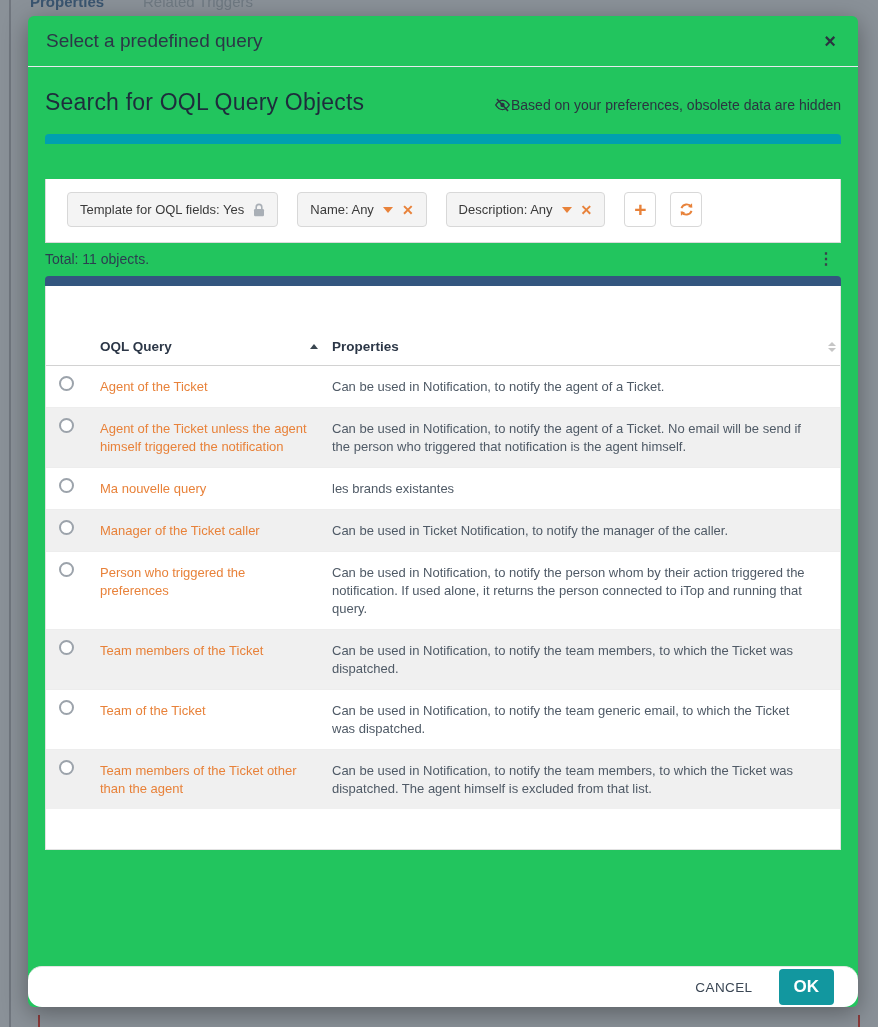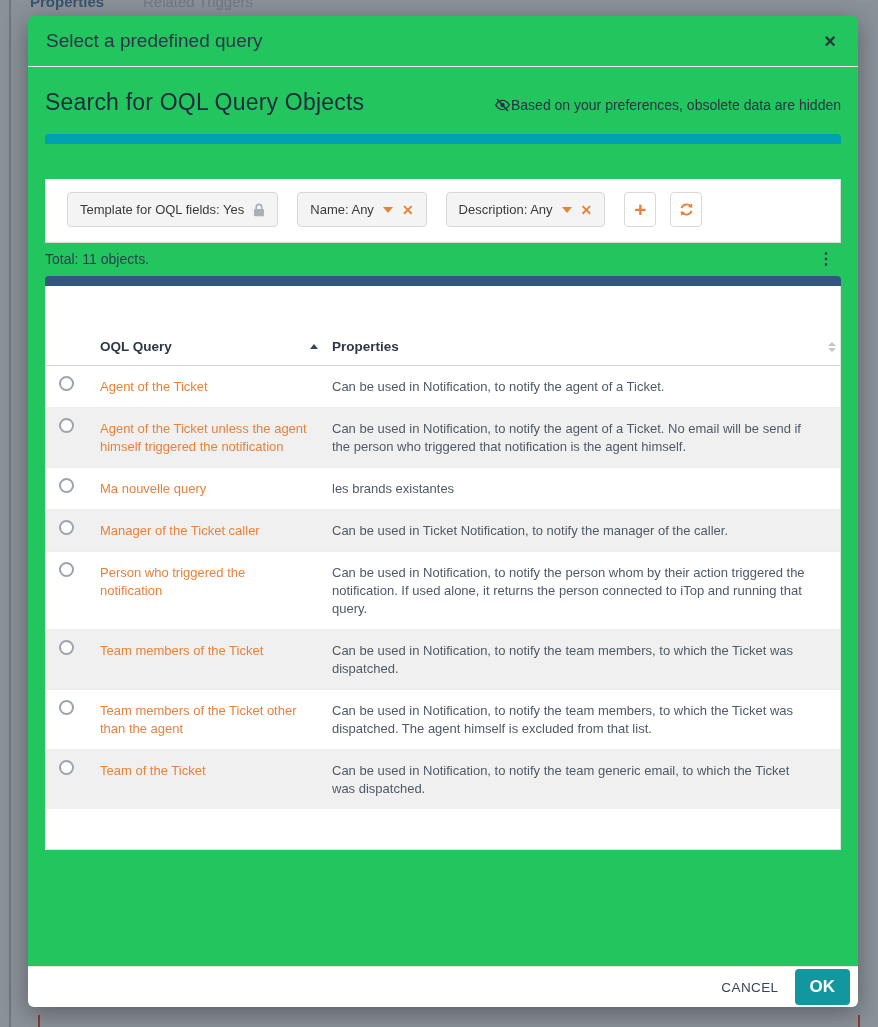--- a/index.html
+++ b/index.html
@@ -31,21 +31,21 @@
   }
   .modal-title { font-size:19px; color:#2C3747; font-weight:normal; }
   .modal-close {
     margin-left:auto; font-size:20px; font-weight:bold; color:#2B3440;
     background:none; border:none; cursor:pointer; line-height:1; padding:2px 4px;
     font-family:"Liberation Sans", sans-serif;
   }
   .modal-body { flex:1 1 auto; padding:22px 17px 0; overflow:hidden; }
   .modal-footer {
     flex:0 0 41px; border-top:1px solid #E4E4E4; display:flex; align-items:center;
-    justify-content:flex-end; padding:0 8px; gap:16px; background:#fff;
+    justify-content:flex-end; padding:0 24px; gap:26px; background:#fff;border-radius:14px;
   }
 
   
   .search-head { display:flex; align-items:flex-end; justify-content:space-between; margin-bottom:18px; }
   .search-title { font-size:23px; font-weight:500; color:#1E2C3C; letter-spacing:.2px; }
   .obsolete-note { display:flex; align-items:center; font-size:14px; color:#2B3440; padding-bottom:3px; }
 
   
   .teal-bar { height:10px; background:#00A0B0; border-radius:4px 4px 0 0; }
   .navy-bar { height:10px; background:#33567F; border-radius:4px 4px 0 0; }
@@ -227,37 +227,37 @@
               <td class="c-name"><a>Ma nouvelle query</a></td>
               <td class="c-desc">les brands existantes</td>
             </tr>
             <tr>
               <td class="c-radio"><span class="radio"></span></td>
               <td class="c-name"><a>Manager of the Ticket caller</a></td>
               <td class="c-desc">Can be used in Ticket Notification, to notify the manager of the caller.</td>
             </tr>
             <tr>
               <td class="c-radio"><span class="radio"></span></td>
-              <td class="c-name"><a>Person who triggered the notification</a></td>
+              <td class="c-name"><a>Person who triggered the preferences</a></td>
               <td class="c-desc">Can be used in Notification, to notify the person whom by their action triggered the notification. If used alone, it returns the person connected to iTop and running that query.</td>
             </tr>
             <tr>
               <td class="c-radio"><span class="radio"></span></td>
               <td class="c-name"><a>Team members of the Ticket</a></td>
               <td class="c-desc">Can be used in Notification, to notify the team members, to which the Ticket was dispatched.</td>
             </tr>
             <tr>
               <td class="c-radio"><span class="radio"></span></td>
+              <td class="c-name"><a>Team of the Ticket</a></td>
+              <td class="c-desc">Can be used in Notification, to notify the team generic email, to which the Ticket was dispatched.</td>
+            </tr>
+            <tr>
+              <td class="c-radio"><span class="radio"></span></td>
               <td class="c-name"><a>Team members of the Ticket other than the agent</a></td>
               <td class="c-desc">Can be used in Notification, to notify the team members, to which the Ticket was dispatched. The agent himself is excluded from that list.</td>
-            </tr>
-            <tr>
-              <td class="c-radio"><span class="radio"></span></td>
-              <td class="c-name"><a>Team of the Ticket</a></td>
-              <td class="c-desc">Can be used in Notification, to notify the team generic email, to which the Ticket was dispatched.</td>
             </tr>
           </tbody>
       </table>
     </div>
 
   </div>
 
   <div class="modal-footer">
     <button class="btn-cancel">CANCEL</button>
     <button class="btn-ok">OK</button>

